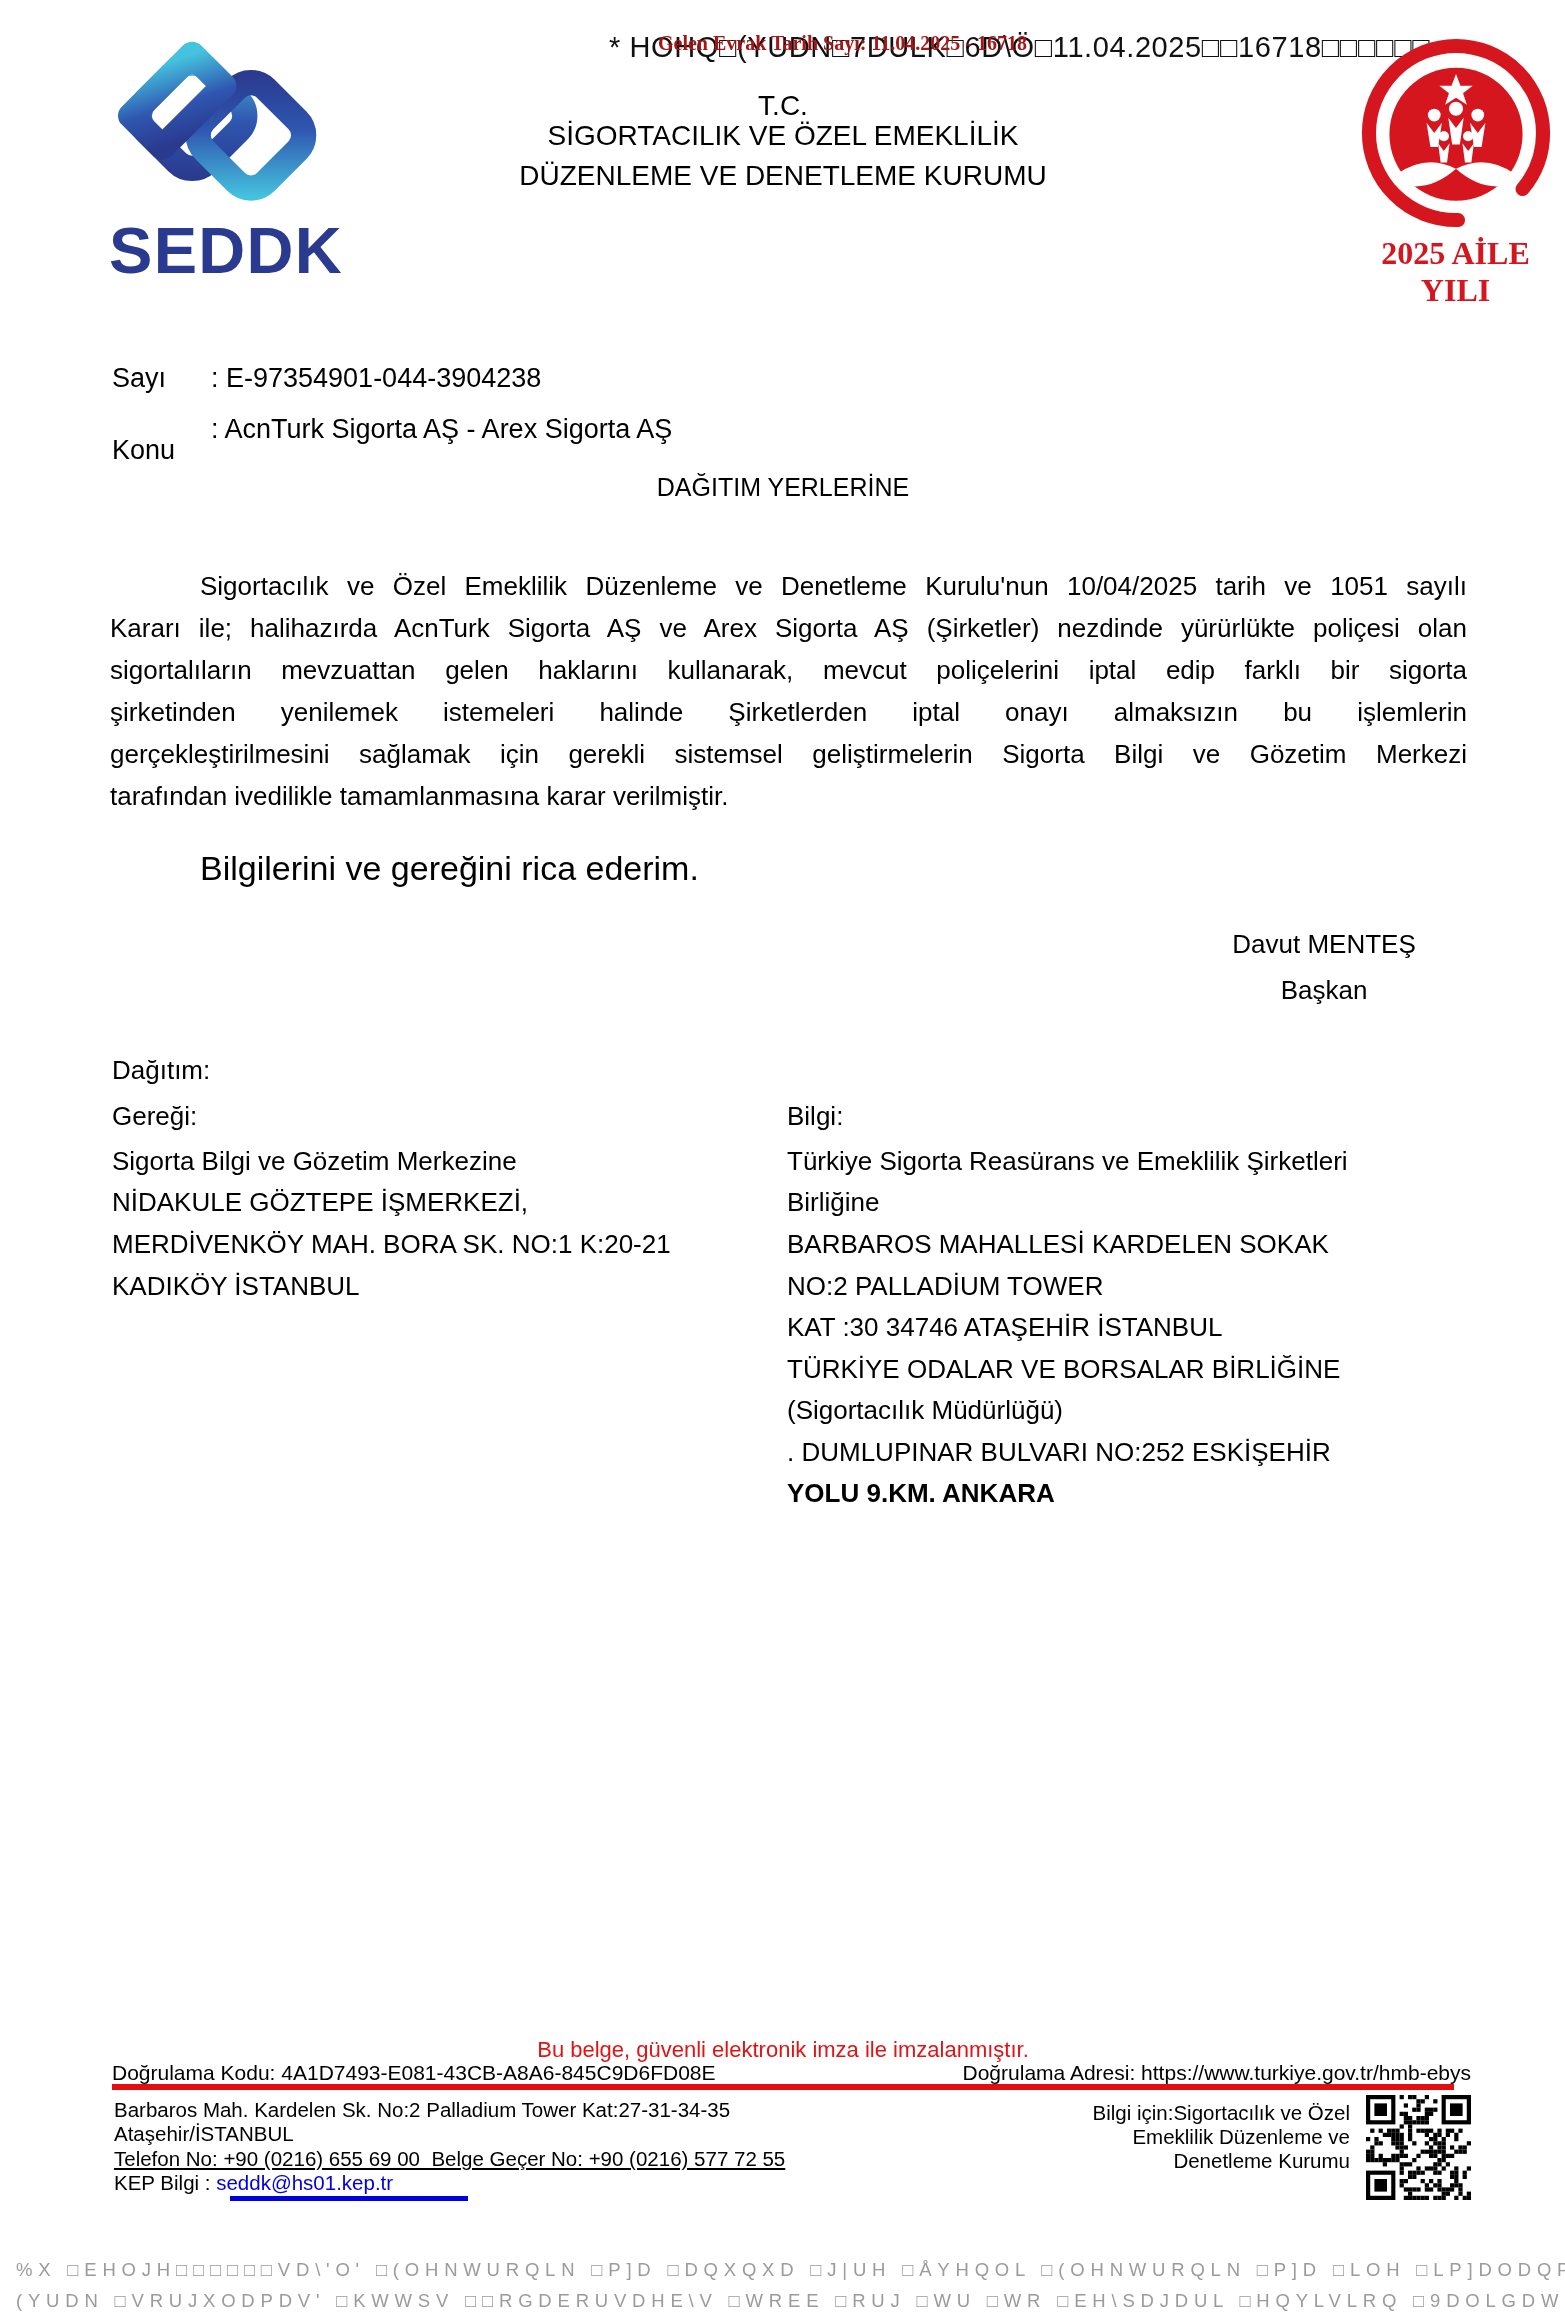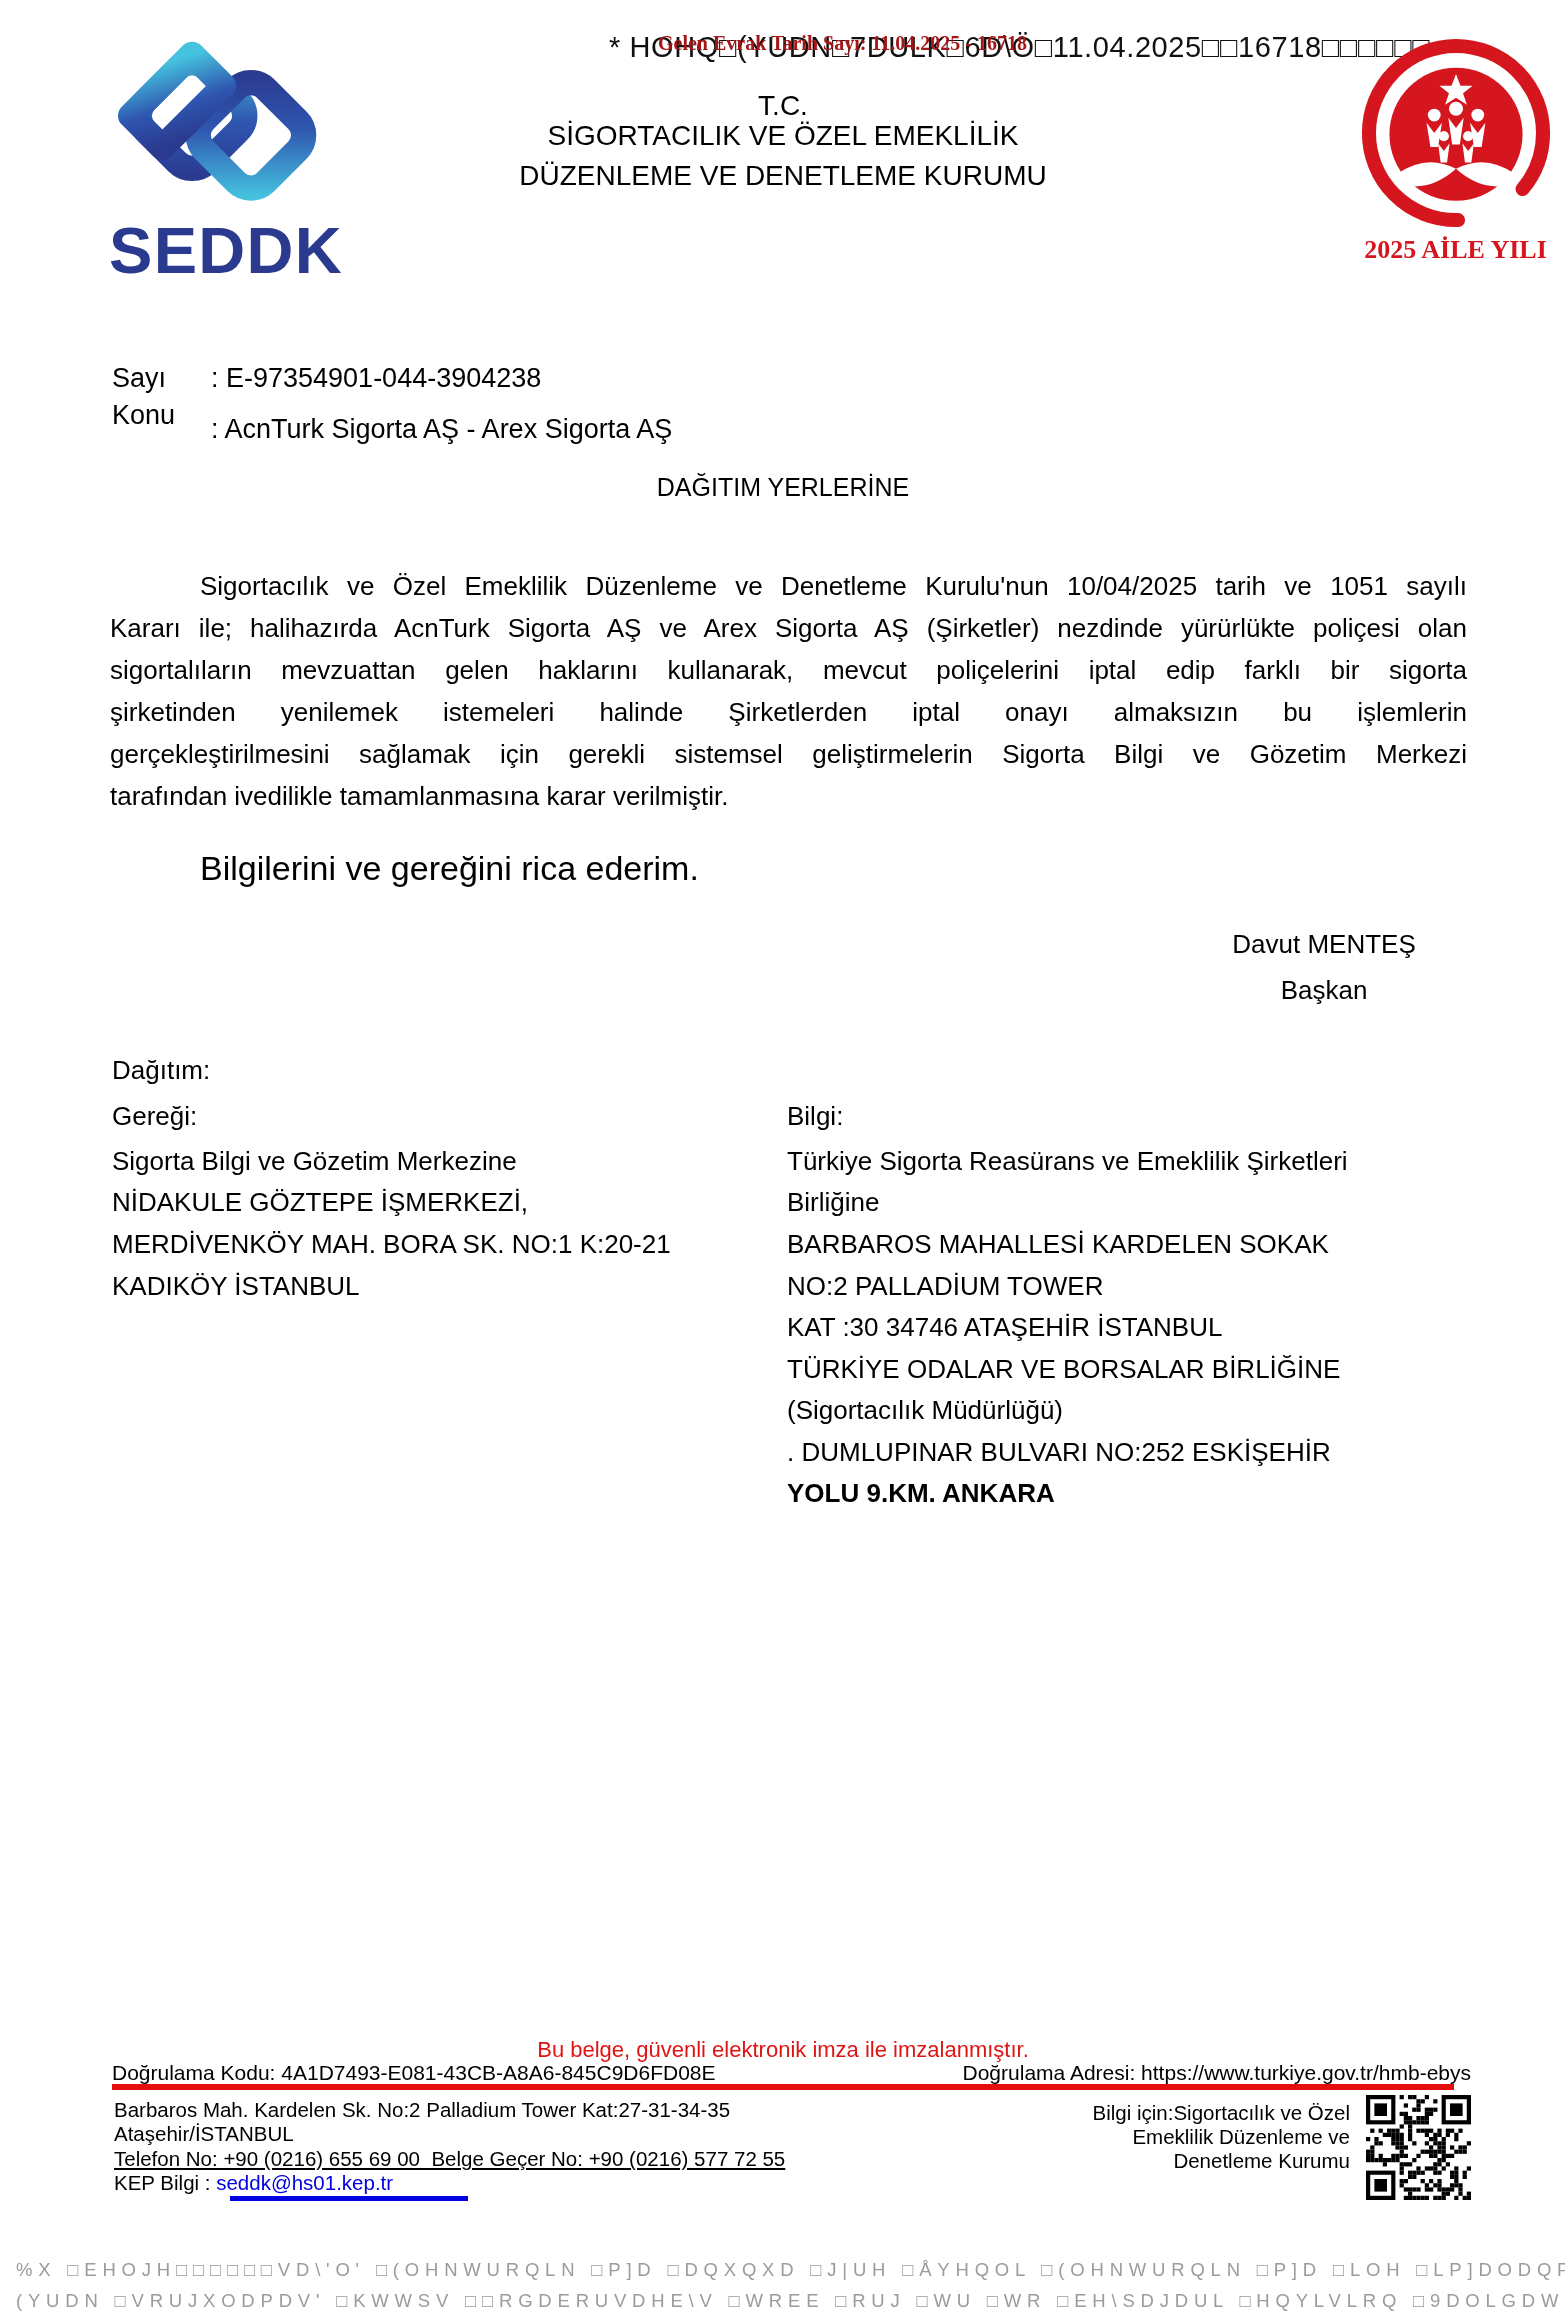--- a/index.html
+++ b/index.html
@@ -18,21 +18,21 @@
   .indent{text-indent:90px;}
   .addr{font-size:26px;line-height:42px;}
   .foot{font-size:20.5px;}
   .footsm{font-size:21px;}
   .red-notice{font-size:22px;color:#E11414;}
   .red-rule{background:#E30E0E;}
   .kep-link{color:#0000E0;text-decoration:none;}
   .kep-bar{background:#0000E0;}
   .garbled{font-size:18.5px;letter-spacing:5.8px;color:#9b9b9b;}
   .seddk-word{font-size:65px;font-weight:bold;color:#2A3A8F;letter-spacing:1.3px;text-align:center;}
-  .aile-text{font-size:26px;font-weight:bold;color:#D6161E;text-align:center;}
+  .aile-text{font-size:32px;font-weight:bold;color:#D6161E;text-align:center;}
   .sig{font-size:26px;text-align:center;}
 </style>
 </head>
 <body>
 
 <div class="page">
 
   <div class="abs t stamp-black" style="left:609px;top:31px;">* HOHQ□(YUDN□7DULK□6D\Ö□11.04.2025□□16718□□□□□□</div>
   <div class="abs t stamp-red serif" style="left:658px;top:32px;">Gelen Evrak Tarih Sayı: 11.04.2025 - 16718</div>
 
@@ -89,21 +89,21 @@
     </div>
     <div class="aile-text serif" style="margin-top:3.8px;">2025 AİLE YILI</div>
   </div>
 
   <div class="abs center hdr" style="top:90px;">T.C.</div>
   <div class="abs center hdr" style="top:120px;">SİGORTACILIK VE ÖZEL EMEKLİLİK</div>
   <div class="abs center hdr" style="top:160px;">DÜZENLEME VE DENETLEME KURUMU</div>
 
   <div class="abs t lbl" style="left:112px;top:331px;">Sayı</div>
   <div class="abs t lbl" style="left:211px;top:331px;">: E-97354901-044-3904238</div>
-  <div class="abs t lbl" style="left:112px;top:368px;">Konu</div>
+  <div class="abs t lbl" style="left:112px;top:403px;">Konu</div>
   <div class="abs t lbl" style="left:211px;top:382px;">: AcnTurk Sigorta AŞ - Arex Sigorta AŞ</div>
 
   <div class="abs center" style="top:473px;font-size:25px;">DAĞITIM YERLERİNE</div>
 
   <div class="abs" style="left:110px;top:565px;width:1357px;">
     <div class="body-line jline indent">Sigortacılık ve Özel Emeklilik Düzenleme ve Denetleme Kurulu'nun 10/04/2025 tarih ve 1051 sayılı</div>
     <div class="body-line jline">Kararı ile; halihazırda AcnTurk Sigorta AŞ ve Arex Sigorta AŞ (Şirketler) nezdinde yürürlükte poliçesi olan</div>
     <div class="body-line jline">sigortalıların mevzuattan gelen haklarını kullanarak, mevcut poliçelerini iptal edip farklı bir sigorta</div>
     <div class="body-line jline">şirketinden yenilemek istemeleri halinde Şirketlerden iptal onayı almaksızın bu işlemlerin</div>
     <div class="body-line jline">gerçekleştirilmesini sağlamak için gerekli sistemsel geliştirmelerin Sigorta Bilgi ve Gözetim Merkezi</div>

